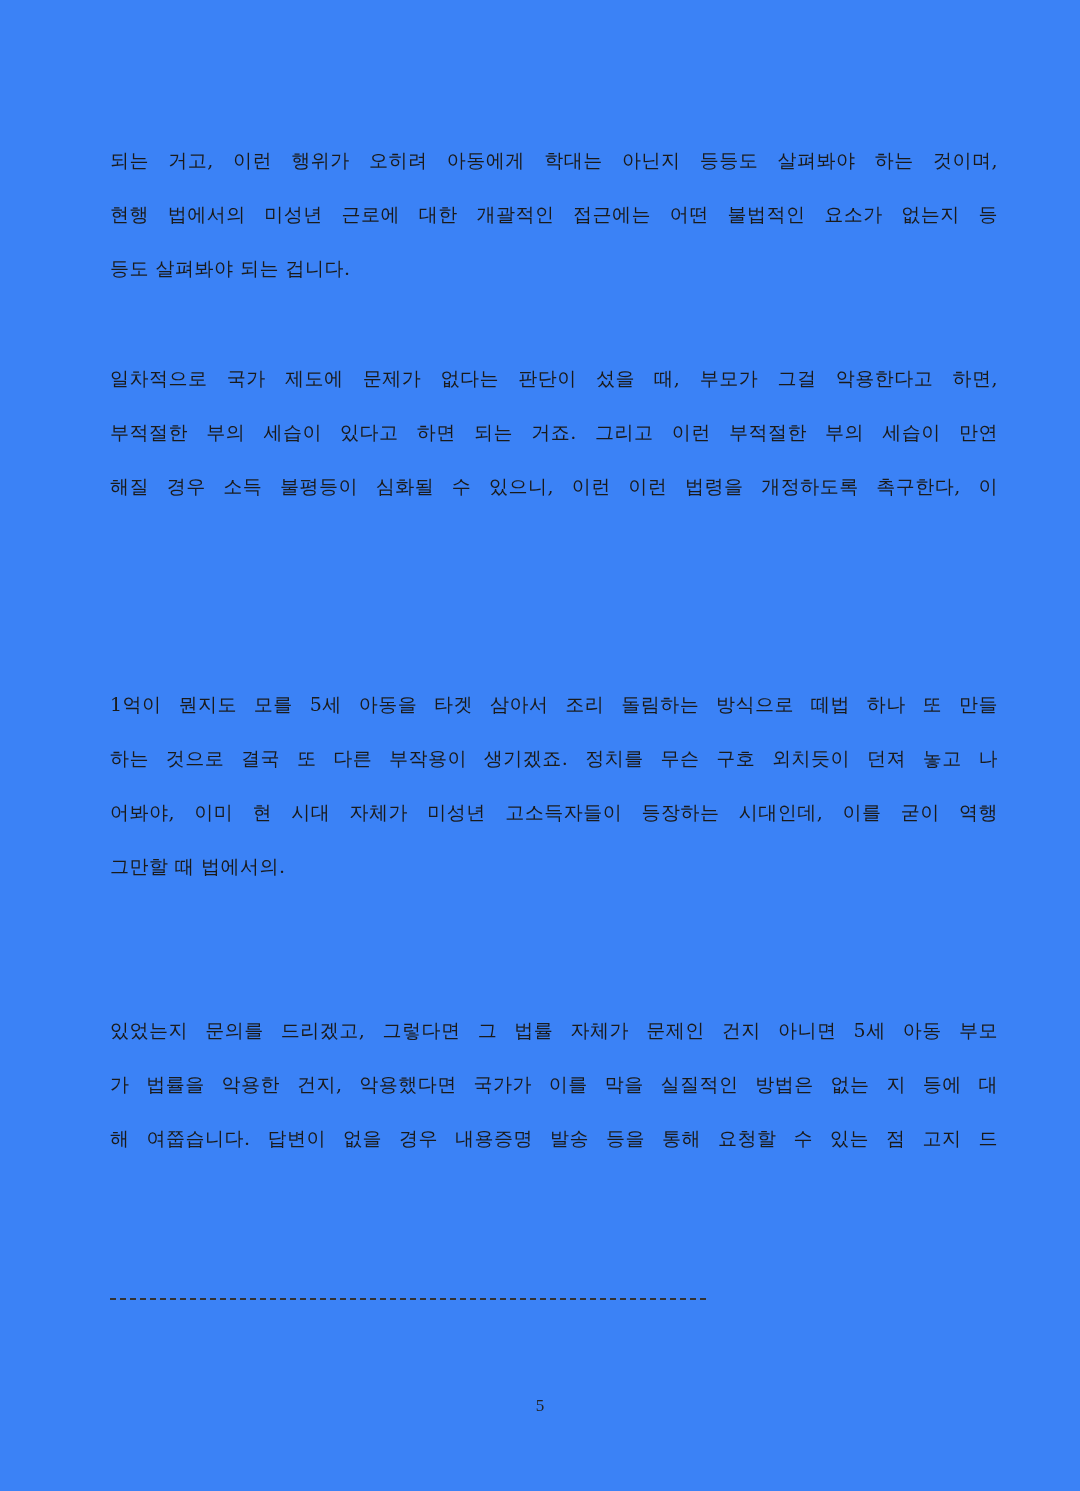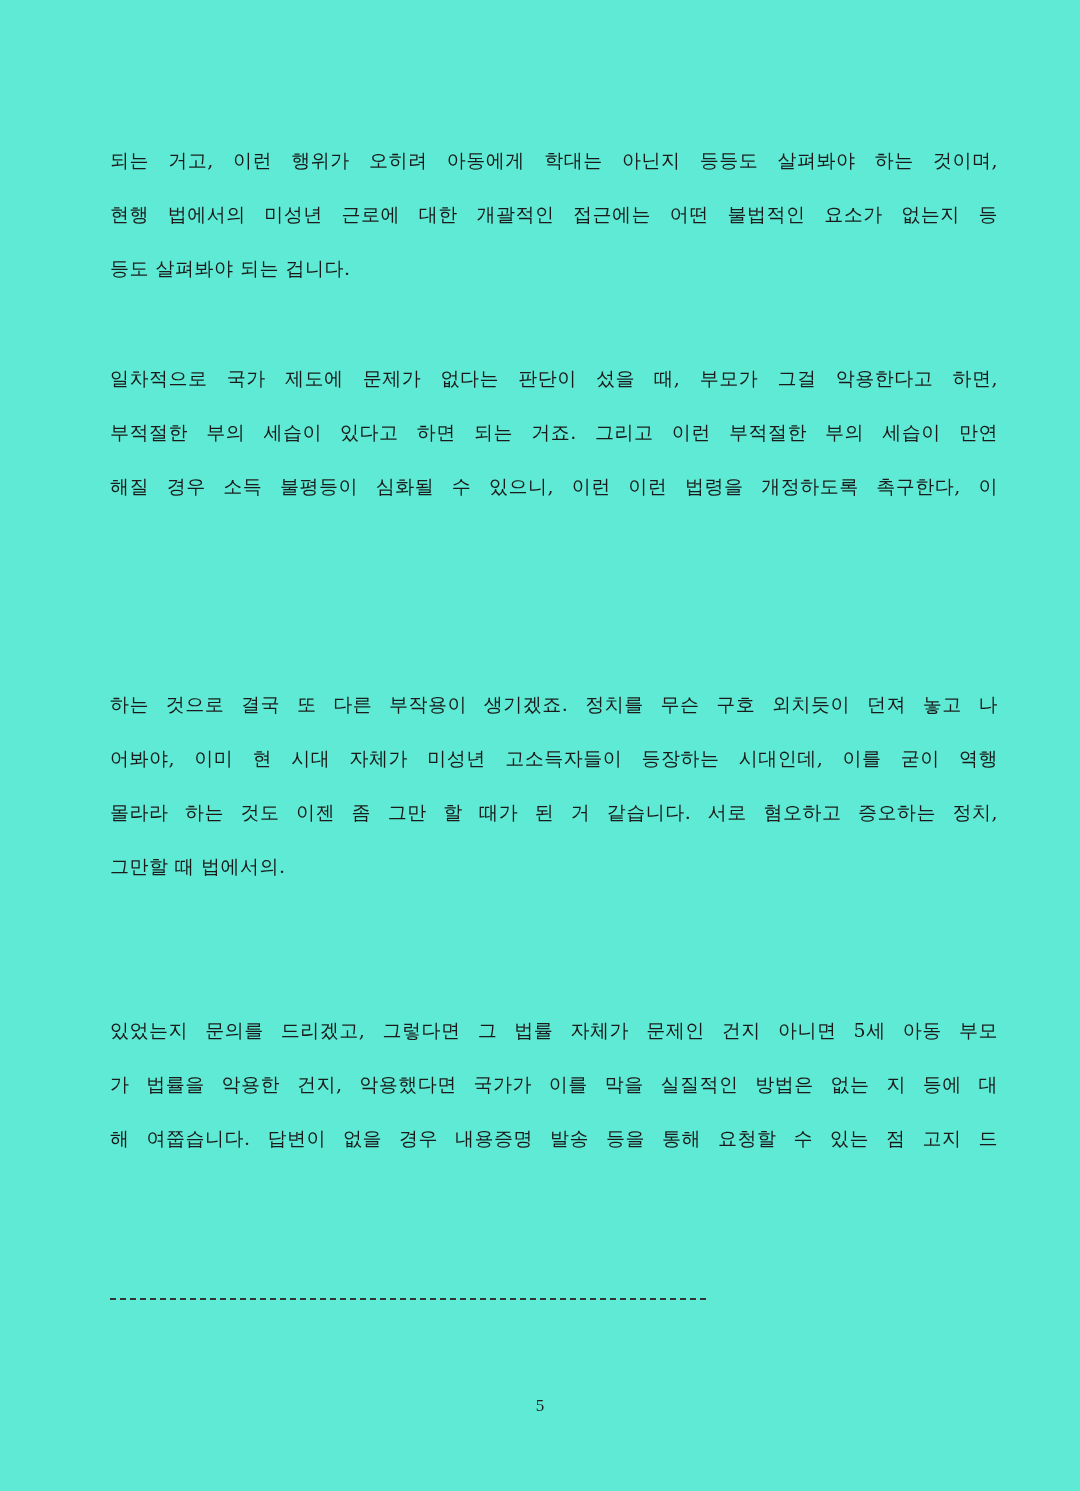--- a/index.html
+++ b/index.html
@@ -13,21 +13,21 @@
       position: relative;
       overflow: hidden;
       font-family: "DejaVu Serif", "Liberation Serif", serif;
       color: #1a1a1a;
     }
     .page {
       position: absolute;
       left: 0; top: 0;
       width: 1080px;
       height: 1491px;
-      background: #5eead4;
+      background: #3b82f6;
     }
     .para {
       position: absolute;
       left: 110px;
       width: 888px;
     }
     .line {
       display: block;
       height: 54px;
       line-height: 54px;
@@ -74,23 +74,23 @@
     <span class="line last">등도 살펴봐야 되는 겁니다.</span>
   </div>
 
   <div class="para" id="p2">
     <span class="line">일차적으로 국가 제도에 문제가 없다는 판단이 섰을 때, 부모가 그걸 악용한다고 하면,</span>
     <span class="line">부적절한 부의 세습이 있다고 하면 되는 거죠. 그리고 이런 부적절한 부의 세습이 만연</span>
     <span class="line">해질 경우 소득 불평등이 심화될 수 있으니, 이런 이런 법령을 개정하도록 촉구한다, 이</span>
   </div>
 
   <div class="para" id="p3">
+    <span class="line">1억이 뭔지도 모를 5세 아동을 타겟 삼아서 조리 돌림하는 방식으로 떼법 하나 또 만들</span>
     <span class="line">하는 것으로 결국 또 다른 부작용이 생기겠죠. 정치를 무슨 구호 외치듯이 던져 놓고 나</span>
     <span class="line">어봐야, 이미 현 시대 자체가 미성년 고소득자들이 등장하는 시대인데, 이를 굳이 역행</span>
-    <span class="line">몰라라 하는 것도 이젠 좀 그만 할 때가 된 거 같습니다. 서로 혐오하고 증오하는 정치,</span>
     <span class="line last">그만할 때 법에서의.</span>
   </div>
 
   <div class="para" id="p4">
     <span class="line">있었는지 문의를 드리겠고, 그렇다면 그 법률 자체가 문제인 건지 아니면 5세 아동 부모</span>
     <span class="line">가 법률을 악용한 건지, 악용했다면 국가가 이를 막을 실질적인 방법은 없는 지 등에 대</span>
     <span class="line">해 여쭙습니다. 답변이 없을 경우 내용증명 발송 등을 통해 요청할 수 있는 점 고지 드</span>
   </div>
 
   <div class="divider"></div>

